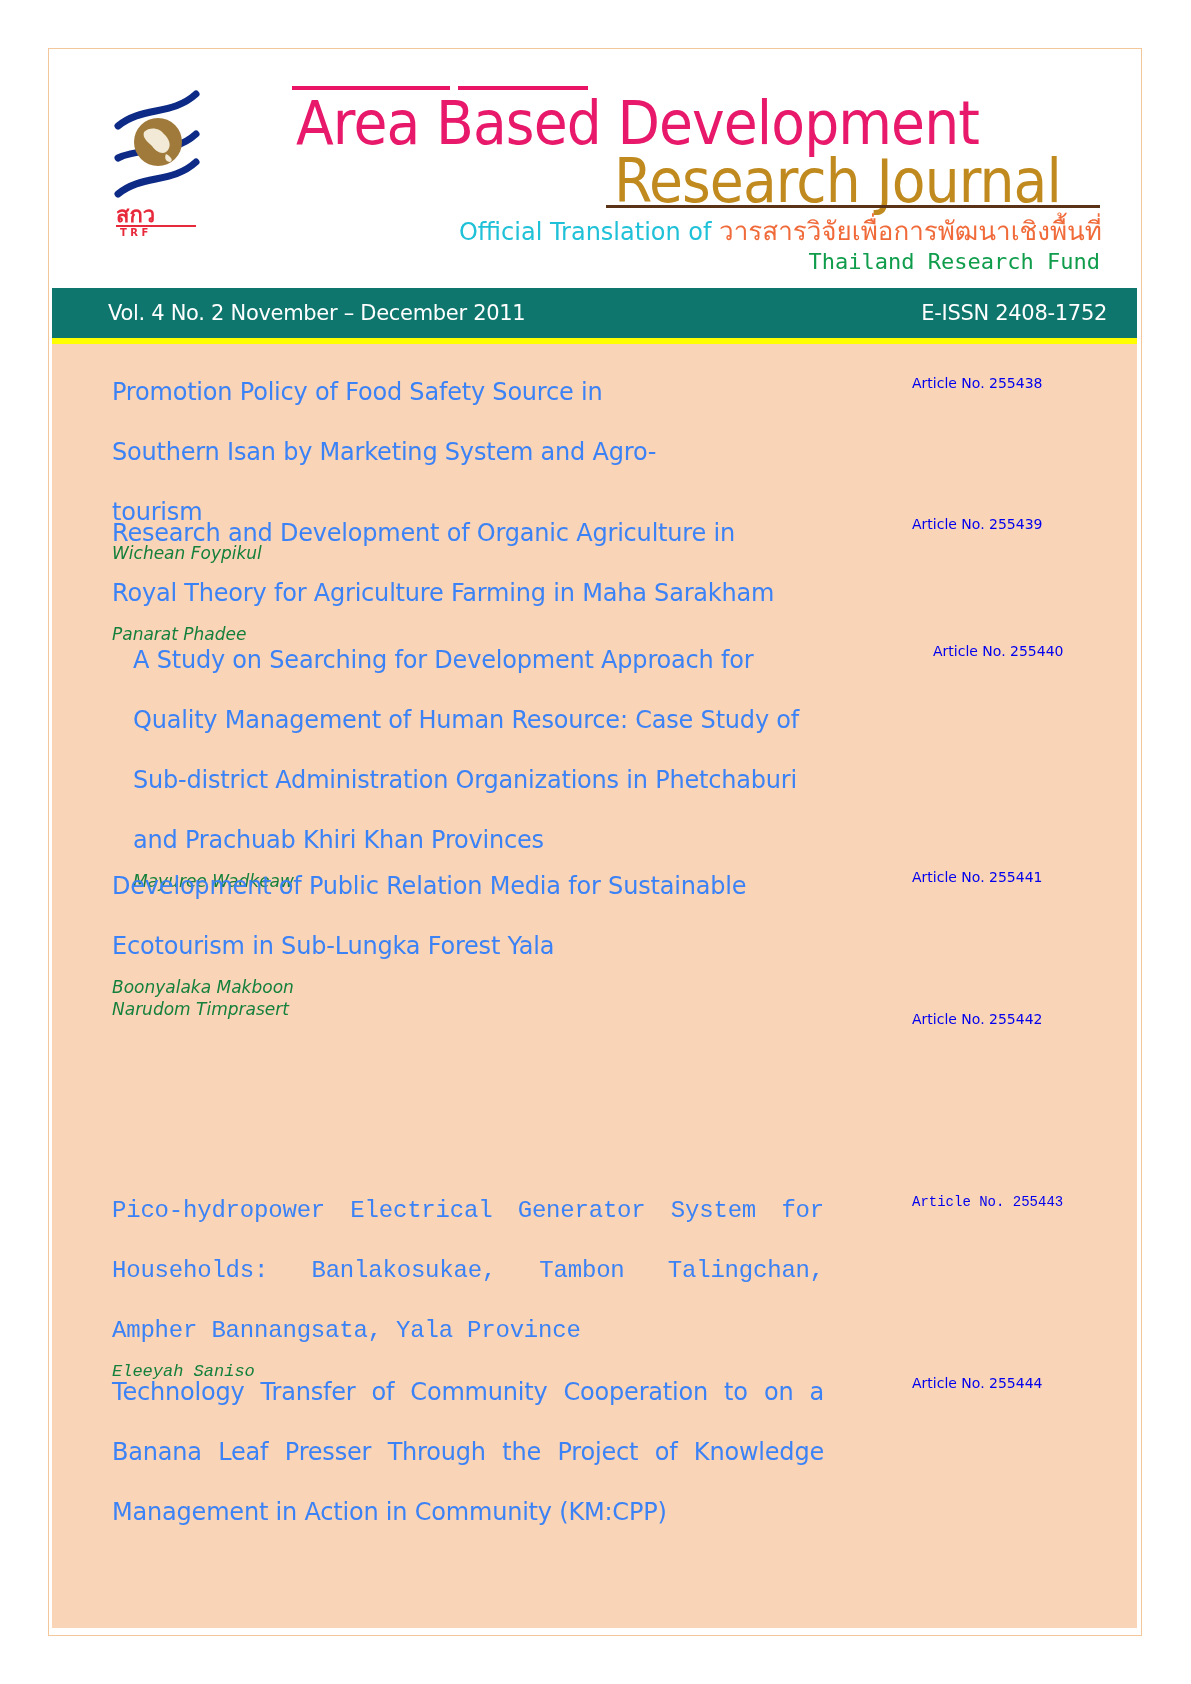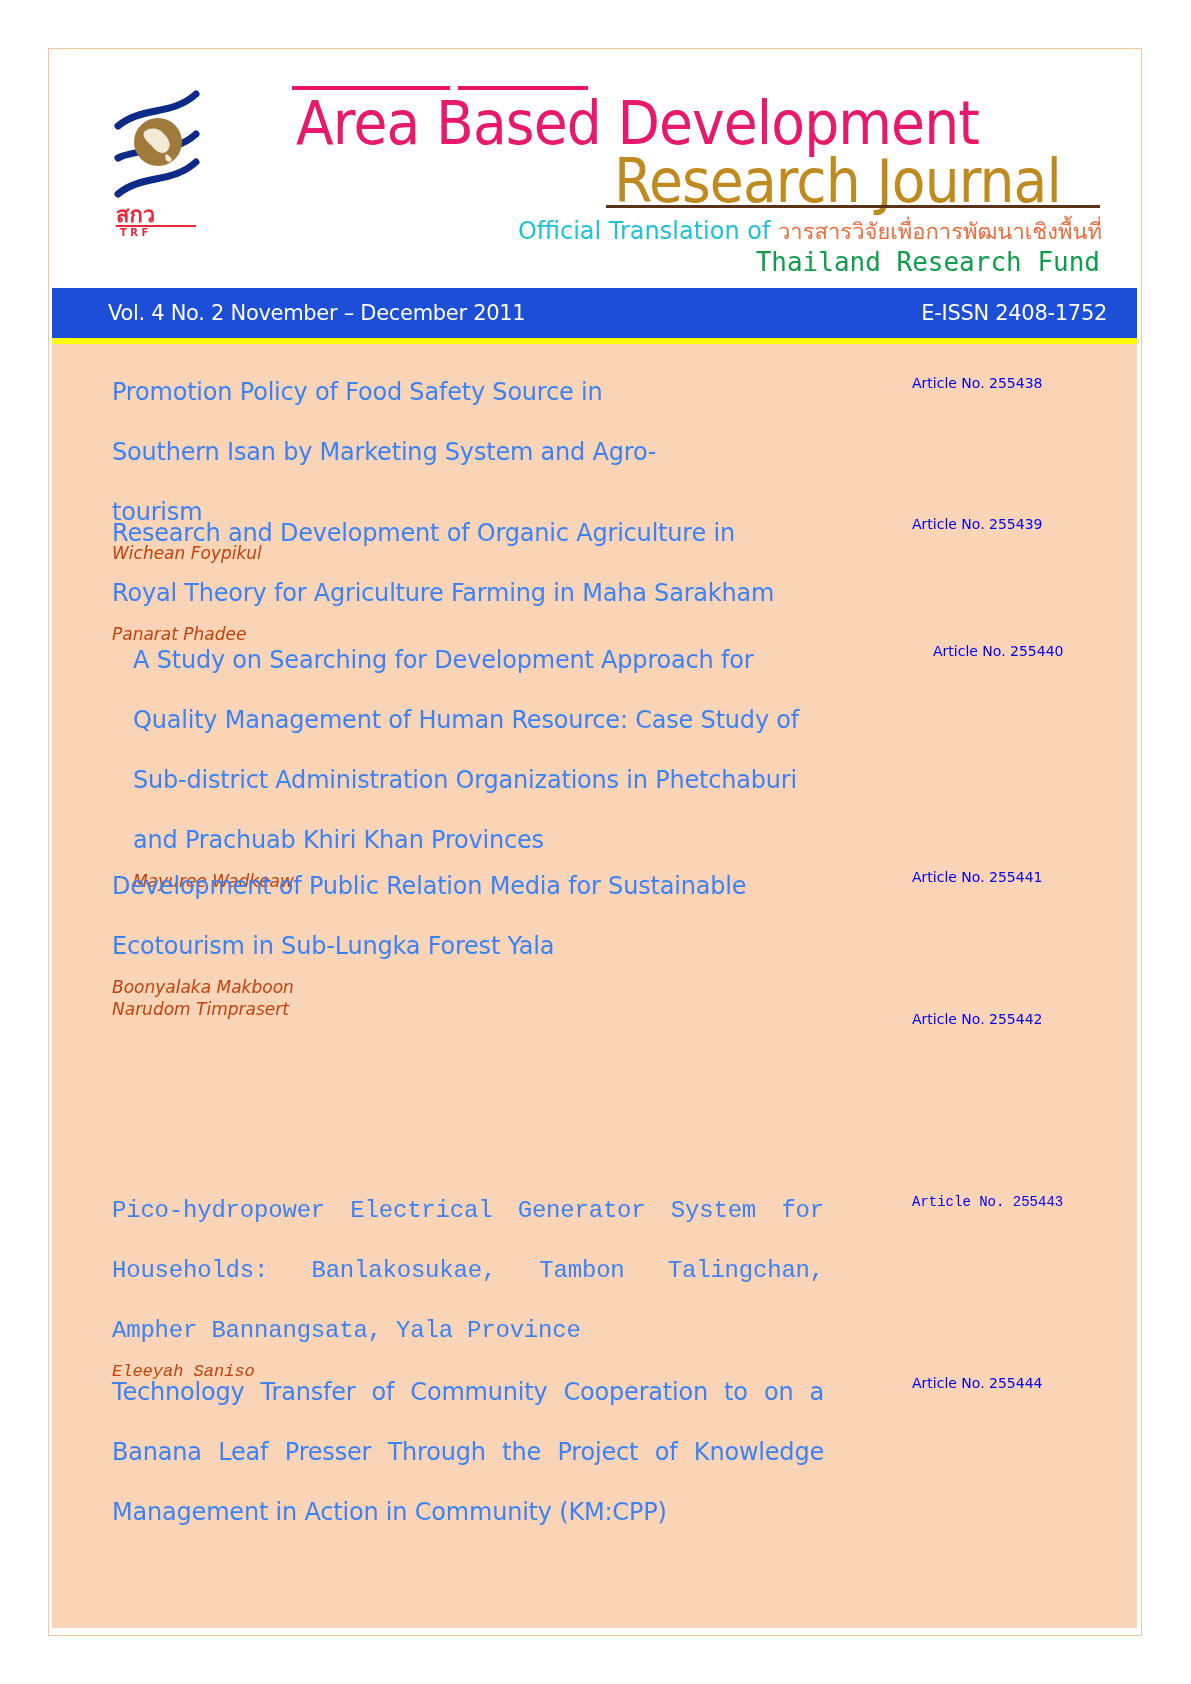--- a/index.html
+++ b/index.html
@@ -6,31 +6,31 @@
   body { width:1191px; height:1684px; position:relative; overflow:hidden; font-family:"DejaVu Sans", sans-serif; }
   .frame { position:absolute; left:48px; top:48px; width:1094px; height:1588px; border:1.5px solid #f3c79a; box-sizing:border-box; }
   .logo { position:absolute; left:112px; top:86px; width:96px; height:150px; }
   .title-bar-a { position:absolute; left:292px; top:86px; width:158px; height:4px; background:#ea1466; }
   .title-bar-b { position:absolute; left:458px; top:86px; width:130px; height:4px; background:#ea1466; }
   .title1 { position:absolute; left:296px; top:88px; font-family:"DejaVu Sans", sans-serif; font-size:60px; line-height:70px; color:#e8186a; letter-spacing:-1px; white-space:nowrap; transform:scaleX(0.92); transform-origin:left top; }
   .title2 { position:absolute; left:614px; top:146px; font-family:"DejaVu Sans", sans-serif; font-size:60px; line-height:70px; color:#c08a1e; letter-spacing:-1px; white-space:nowrap; transform:scaleX(0.92); transform-origin:left top; }
   .title-rule { position:absolute; left:606px; top:205px; width:494px; height:3px; background:#5a3316; }
   .official { position:absolute; right:89px; top:216px; font-size:24px; line-height:30px; white-space:nowrap; }
   .official .en { color:#1fc1d8; }
-  .official .th { color:#f06a3a; font-size:22px; }
-  .fund { position:absolute; right:91px; top:248px; font-family:"DejaVu Sans Mono", monospace; font-size:26px; line-height:28px; color:#0f9d4c; white-space:nowrap; }
-  .band { position:absolute; left:52px; top:288px; width:1085px; height:50px; background:#1d4ed8; color:#ffffff; }
+  .official .th { color:#f06a3a; font-size:26px; }
+  .fund { position:absolute; right:91px; top:248px; font-family:"DejaVu Sans Mono", monospace; font-size:22px; line-height:28px; color:#0f9d4c; white-space:nowrap; }
+  .band { position:absolute; left:52px; top:288px; width:1085px; height:50px; background:#0f766e; color:#ffffff; }
   .band .vol { position:absolute; left:56px; top:12px; font-size:21px; line-height:26px; letter-spacing:-0.3px; }
   .band .issn { position:absolute; right:30px; top:12px; font-size:21px; line-height:26px; letter-spacing:-0.3px; }
   .yellow { position:absolute; left:52px; top:338px; width:1085px; height:6px; background:#ffff00; }
   .panel { position:absolute; left:52px; top:344px; width:1085px; height:1284px; background:#fad4b6; }
   .article { position:absolute; left:112px; width:1000px; }
   .article .t { width:712px; color:#3b82f6; font-size:24px; line-height:60px; letter-spacing:-0.2px; }
   .article .t.justify { text-align:justify; text-align-last:left; }
-  .article .a { color:#c2410c; font-style:italic; font-size:17px; line-height:30px; margin-top:-4px; }
+  .article .a { color:#15803d; font-style:italic; font-size:17px; line-height:30px; margin-top:-4px; }
   .article .no { position:absolute; left:800px; top:0; color:#0000ee; font-size:14px; line-height:42px; white-space:nowrap; }
 </style>
 </head>
 <body>
 
 <div class="frame"></div>
 
 <div class="logo">
   <svg width="96" height="150" viewBox="0 0 96 150">
     <path d="M6 40 C30 20, 60 30, 84 8" stroke="#0d2a86" stroke-width="7" fill="none" stroke-linecap="round"></path>

